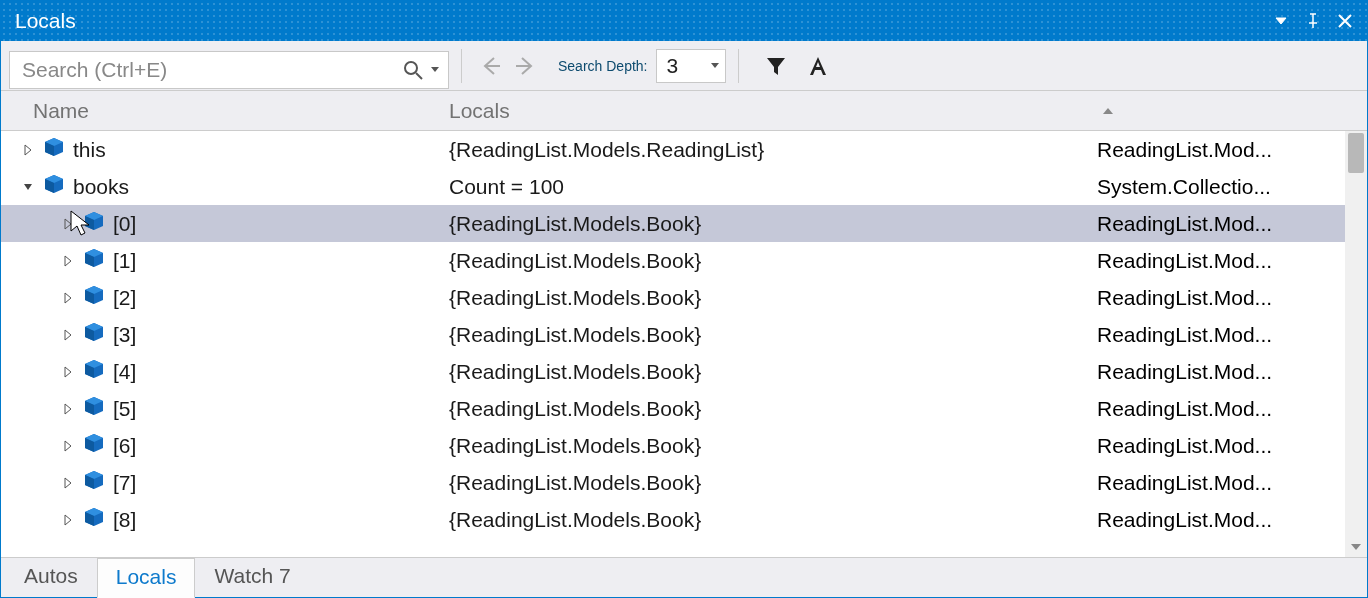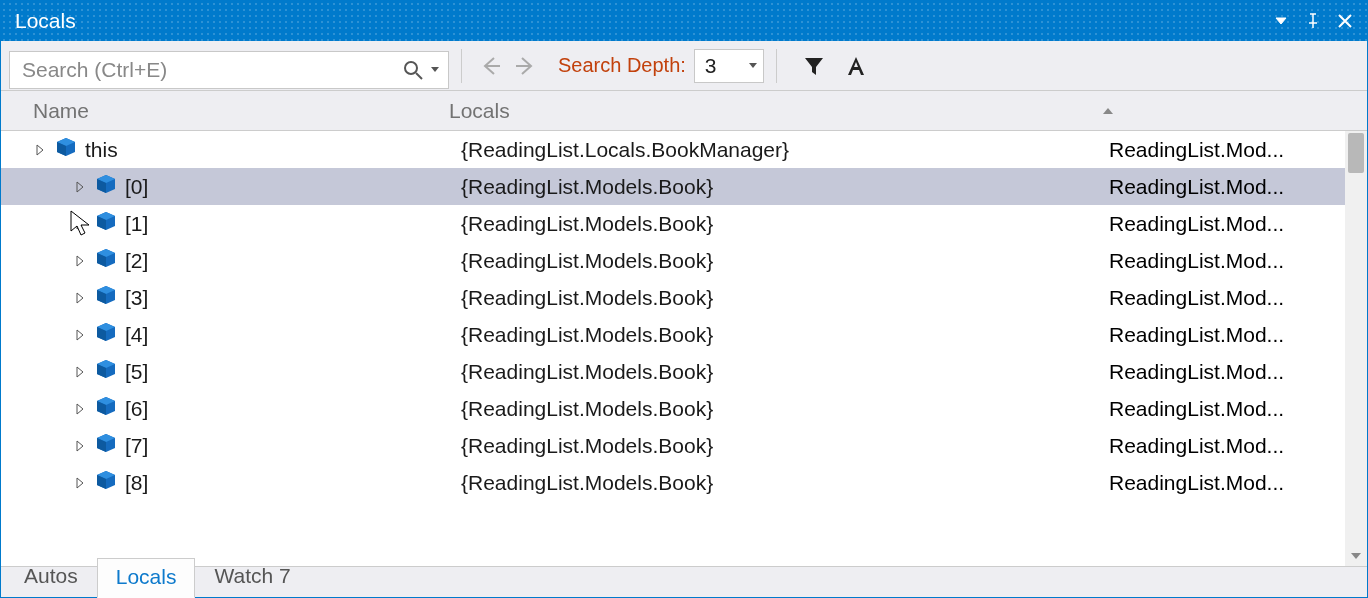--- a/index.html
+++ b/index.html
@@ -72,21 +72,21 @@
     width:14px;display:flex;align-items:center;justify-content:center;
   }
   .tb-sep {
     width:1px;height:34px;background:#ccc;margin:0 12px;
   }
   .nav-arrow {
     width:34px;height:34px;display:flex;align-items:center;justify-content:center;
     color:#888;
   }
   .label {
-    font-size:20px;color:#c2410c;margin:0 8px 0 16px;
+    font-size:14px;color:#0c4a6e;margin:0 8px 0 16px;
   }
   .depth-box {
     width:70px;height:34px;border:1px solid #c8c8c8;background:#fff;
     display:flex;align-items:center;padding:0 2px 0 10px;font-size:21px;color:#222;
   }
   .depth-box .car {display:flex;align-items:center;justify-content:center;width:16px;margin-left:auto;}
   .filter-btn, .textfmt-btn {
     width:34px;height:34px;display:flex;align-items:center;justify-content:center;margin-left:8px;
     color:#222;
   }
@@ -107,21 +107,21 @@
 
   
   .rows {
     flex:1; overflow:hidden; position:relative; background:#fff;
   }
   .rows-inner {
     position:absolute;left:0;top:0;right:22px;bottom:0;
   }
   .row {
     height:37px;display:flex;align-items:center;font-size:21px;color:#1a1a1a;
-    padding-left:30px;
+    padding-left:18px;
   }
   .row.sel { background:#c5c8d8; }
   .row .cell-name { width:430px; display:flex;align-items:center; }
   .row .cell-value { width:648px; overflow:hidden;white-space:nowrap;text-overflow:ellipsis; }
   .row .cell-type { flex:1; overflow:hidden;white-space:nowrap;text-overflow:ellipsis;color:#000000; }
   .indent-0 { padding-left:0; }
   .indent-1 { padding-left:40px; }
   .expander {
     width:18px;height:18px;display:flex;align-items:center;justify-content:center;margin-right:6px;
     color:#555;
@@ -138,21 +138,21 @@
   }
   .vscroll .thumb {
     position:absolute;left:3px;right:3px;top:2px;height:40px;background:#b8b8b8;border-radius:2px;
   }
   .vscroll .arrow-dn {
     position:absolute;left:0;right:0;bottom:0;height:20px;display:flex;align-items:center;justify-content:center;color:#666;
   }
 
   
   .tabs {
-    height:31px;background:#eeeef2;border-top:1px solid #ccc;
+    height:40px;background:#eeeef2;border-top:1px solid #ccc;
     display:flex;align-items:flex-end;
     flex-shrink:0;
     padding:0 4px;
     font-size:21px;
   }
   .tab {
     padding:6px 18px 8px 18px;color:#555;border:1px solid transparent;
   }
   .tab.active {
     background:#fdfdfd;border:1px solid #ccc;border-bottom:1px solid #fdfdfd;
@@ -256,22 +256,39 @@
                 <path d="M3 1 L9 6 L3 11 Z" fill="none" stroke="#555" stroke-width="1"></path>
               </svg>
             </span>
             <span><svg class="obj-icon" viewBox="0 0 22 22">
                 <path d="M11 2 L20 6 L20 16 L11 20 L2 16 L2 6 Z" fill="#156bbf"></path>
                 <path d="M11 2 L20 6 L11 10 L2 6 Z" fill="#2f8fe0"></path>
                 <path d="M11 10 L11 20 L2 16 L2 6 Z" fill="#0d5aa0"></path>
               </svg></span>
             <span class="name-text">this</span>
           </div>
-          <div class="cell-value">{ReadingList.Locals.BookManager}</div>
-          <div class="cell-type">ReadingList.Mod...</div>
+          <div class="cell-value">{ReadingList.Models.ReadingList}</div>
+          <div class="cell-type">ReadingList.Mod...</div>
+        </div>
+        <div class="row">
+          <div class="cell-name indent-0">
+            <span class="expander">
+              <svg width="12" height="12" viewBox="0 0 12 12">
+                <path d="M2 3 L10 3 L6 9 Z" fill="#444"></path>
+              </svg>
+            </span>
+            <span><svg class="obj-icon" viewBox="0 0 22 22">
+                <path d="M11 2 L20 6 L20 16 L11 20 L2 16 L2 6 Z" fill="#156bbf"></path>
+                <path d="M11 2 L20 6 L11 10 L2 6 Z" fill="#2f8fe0"></path>
+                <path d="M11 10 L11 20 L2 16 L2 6 Z" fill="#0d5aa0"></path>
+              </svg></span>
+            <span class="name-text">books</span>
+          </div>
+          <div class="cell-value">Count = 100</div>
+          <div class="cell-type">System.Collectio...</div>
         </div>
         <div class="row sel">
           <div class="cell-name indent-1">
             <span class="expander">
               <svg width="12" height="12" viewBox="0 0 12 12">
                 <path d="M3 1 L9 6 L3 11 Z" fill="none" stroke="#555" stroke-width="1"></path>
               </svg>
             </span>
             <span><svg class="obj-icon" viewBox="0 0 22 22">
                 <path d="M11 2 L20 6 L20 16 L11 20 L2 16 L2 6 Z" fill="#156bbf"></path>

